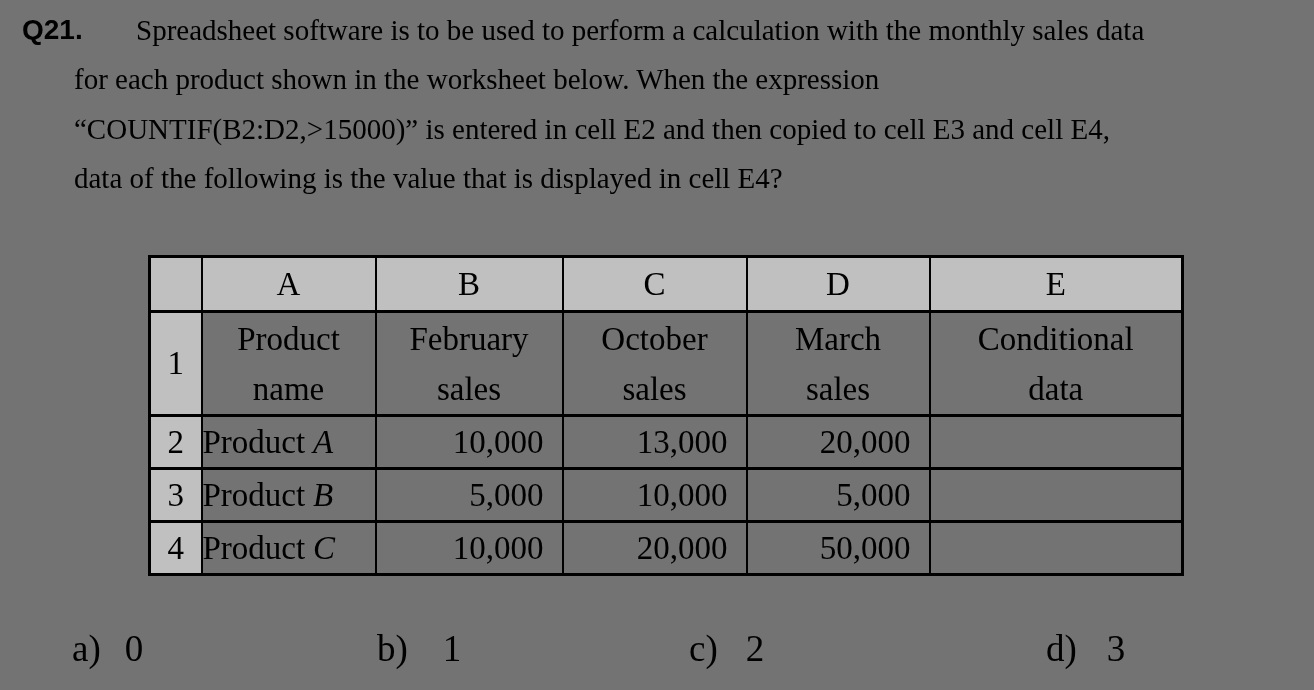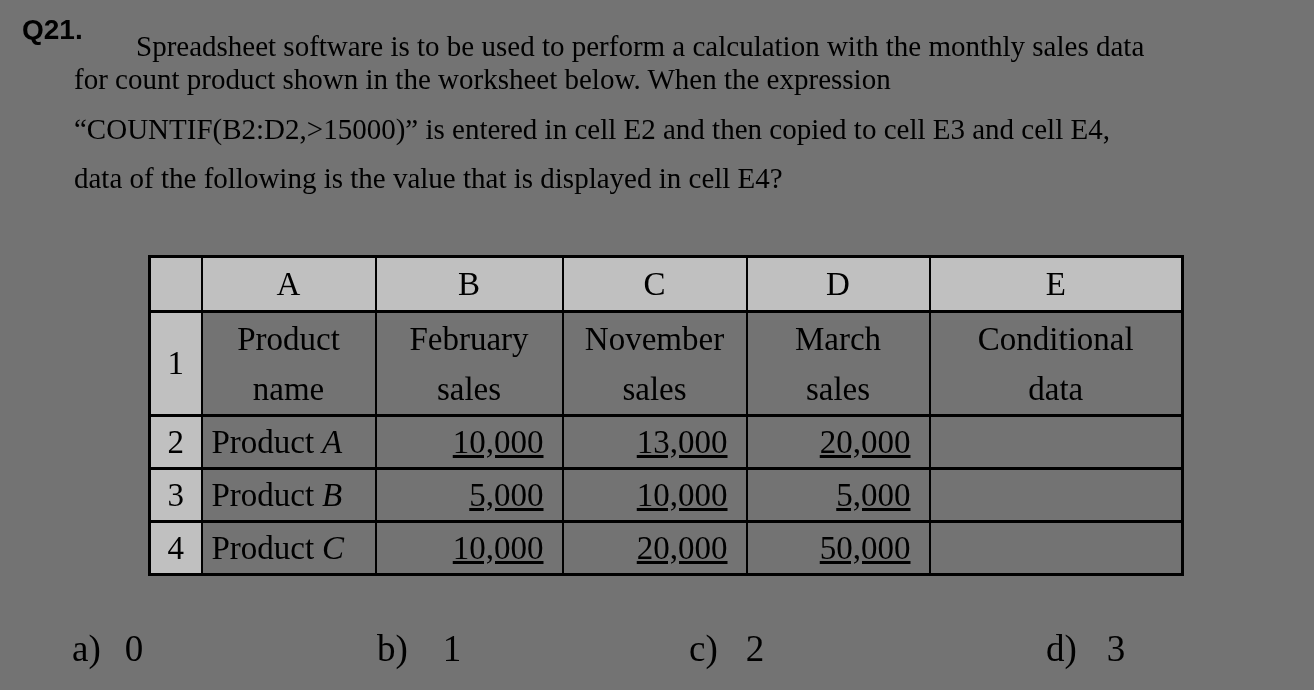--- a/index.html
+++ b/index.html
@@ -23,21 +23,21 @@
     font-weight: 700;
     font-size: 28px;
     line-height: 1;
   }
   .qline {
     position: absolute;
     font-size: 29px;
     line-height: 1;
     white-space: nowrap;
   }
-  .qline-0 { left: 136px; top: 32px; }
+  .qline-0 { left: 136px; top: 16px; }
   .qline-1 { left: 74px;  top: 65px; }
   .qline-2 { left: 74px;  top: 115px; text-align: right; }
   .qline-3 { left: 74px;  top: 164px; }
 
   
   .sheet-wrap { position: absolute; left: 148px; top: 255px; }
   table.sheet {
     border-collapse: collapse;
     table-layout: fixed;
     border: 3px solid #000;
@@ -50,23 +50,23 @@
     font-weight: 400;
     overflow: hidden;
   }
   .shade { background: #c0c0c0; }
   .col-letter { text-align: center; height: 55px; }
   .rownum { text-align: center; }
   .hdr-cell { text-align: center; vertical-align: middle; }
   .hdr-cell .ln { line-height: 50px; }
   .row1 td { height: 104px; }
   .datarow td { height: 53px; }
-  .cell-product { text-align: left; padding-left: 9px; white-space: nowrap; }
+  .cell-product { text-align: left; white-space: nowrap; }
   .cell-product .pletter { font-style: italic; margin-left: 0.24em; }
-  .cell-num { text-align: right; padding-right: 18px; text-decoration: underline; }
+  .cell-num { text-align: right; padding-right: 18px; }
   .cell-empty { }
 
   
   .option {
     position: absolute;
     top: 630px;
     font-size: 37px;
     line-height: 1;
     white-space: nowrap;
     display: flex;
@@ -80,21 +80,21 @@
   .opt-c .opt-value { margin-left: 28px; }
   .opt-d .opt-value { margin-left: 30px; }
 </style>
 </head>
 <body>
 
 <div class="page">
 
   <span class="qnum">Q21.</span>
   <div class="qline qline-0">Spreadsheet software is to be used to perform a calculation with the monthly sales data</div>
-  <div class="qline qline-1">for count product shown in the worksheet below. When the expression</div>
+  <div class="qline qline-1">for each product shown in the worksheet below. When the expression</div>
   <div class="qline qline-2">“COUNTIF(B2:D2,&gt;15000)” is entered in cell E2 and then copied to cell E3 and cell E4,</div>
   <div class="qline qline-3">data of the following is the value that is displayed in cell E4?</div>
 
   <div class="sheet-wrap">
     <table class="sheet">
       <colgroup>
         <col style="width:52px">
         <col style="width:174px">
         <col style="width:187px">
         <col style="width:184px">
@@ -114,21 +114,21 @@
         <td class="shade rownum">1</td>
         <td class="hdr-cell">
           <div class="ln">Product</div>
           <div class="ln">name</div>
         </td>
         <td class="hdr-cell">
           <div class="ln">February</div>
           <div class="ln">sales</div>
         </td>
         <td class="hdr-cell">
-          <div class="ln">November</div>
+          <div class="ln">October</div>
           <div class="ln">sales</div>
         </td>
         <td class="hdr-cell">
           <div class="ln">March</div>
           <div class="ln">sales</div>
         </td>
         <td class="hdr-cell">
           <div class="ln">Conditional</div>
           <div class="ln">data</div>
         </td>

